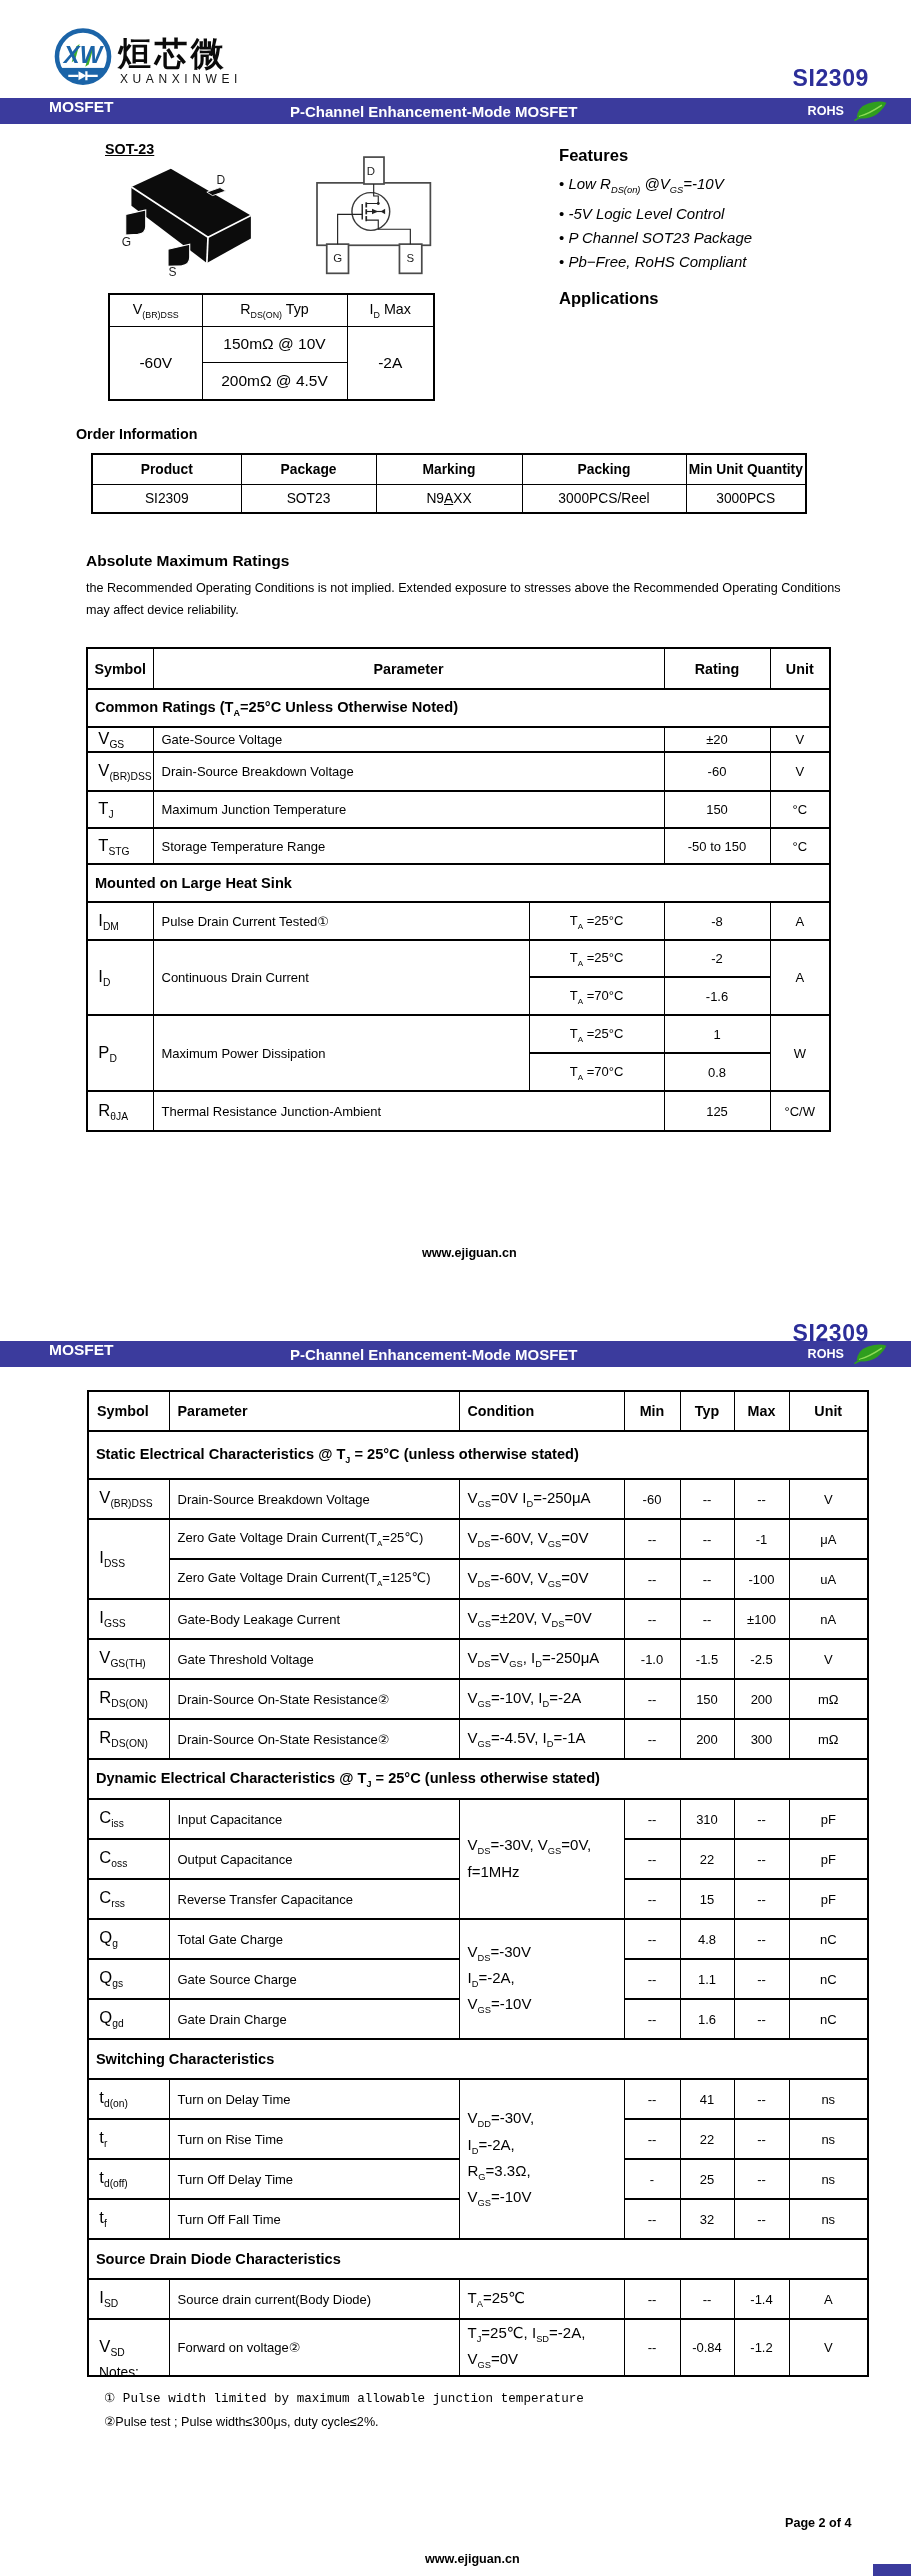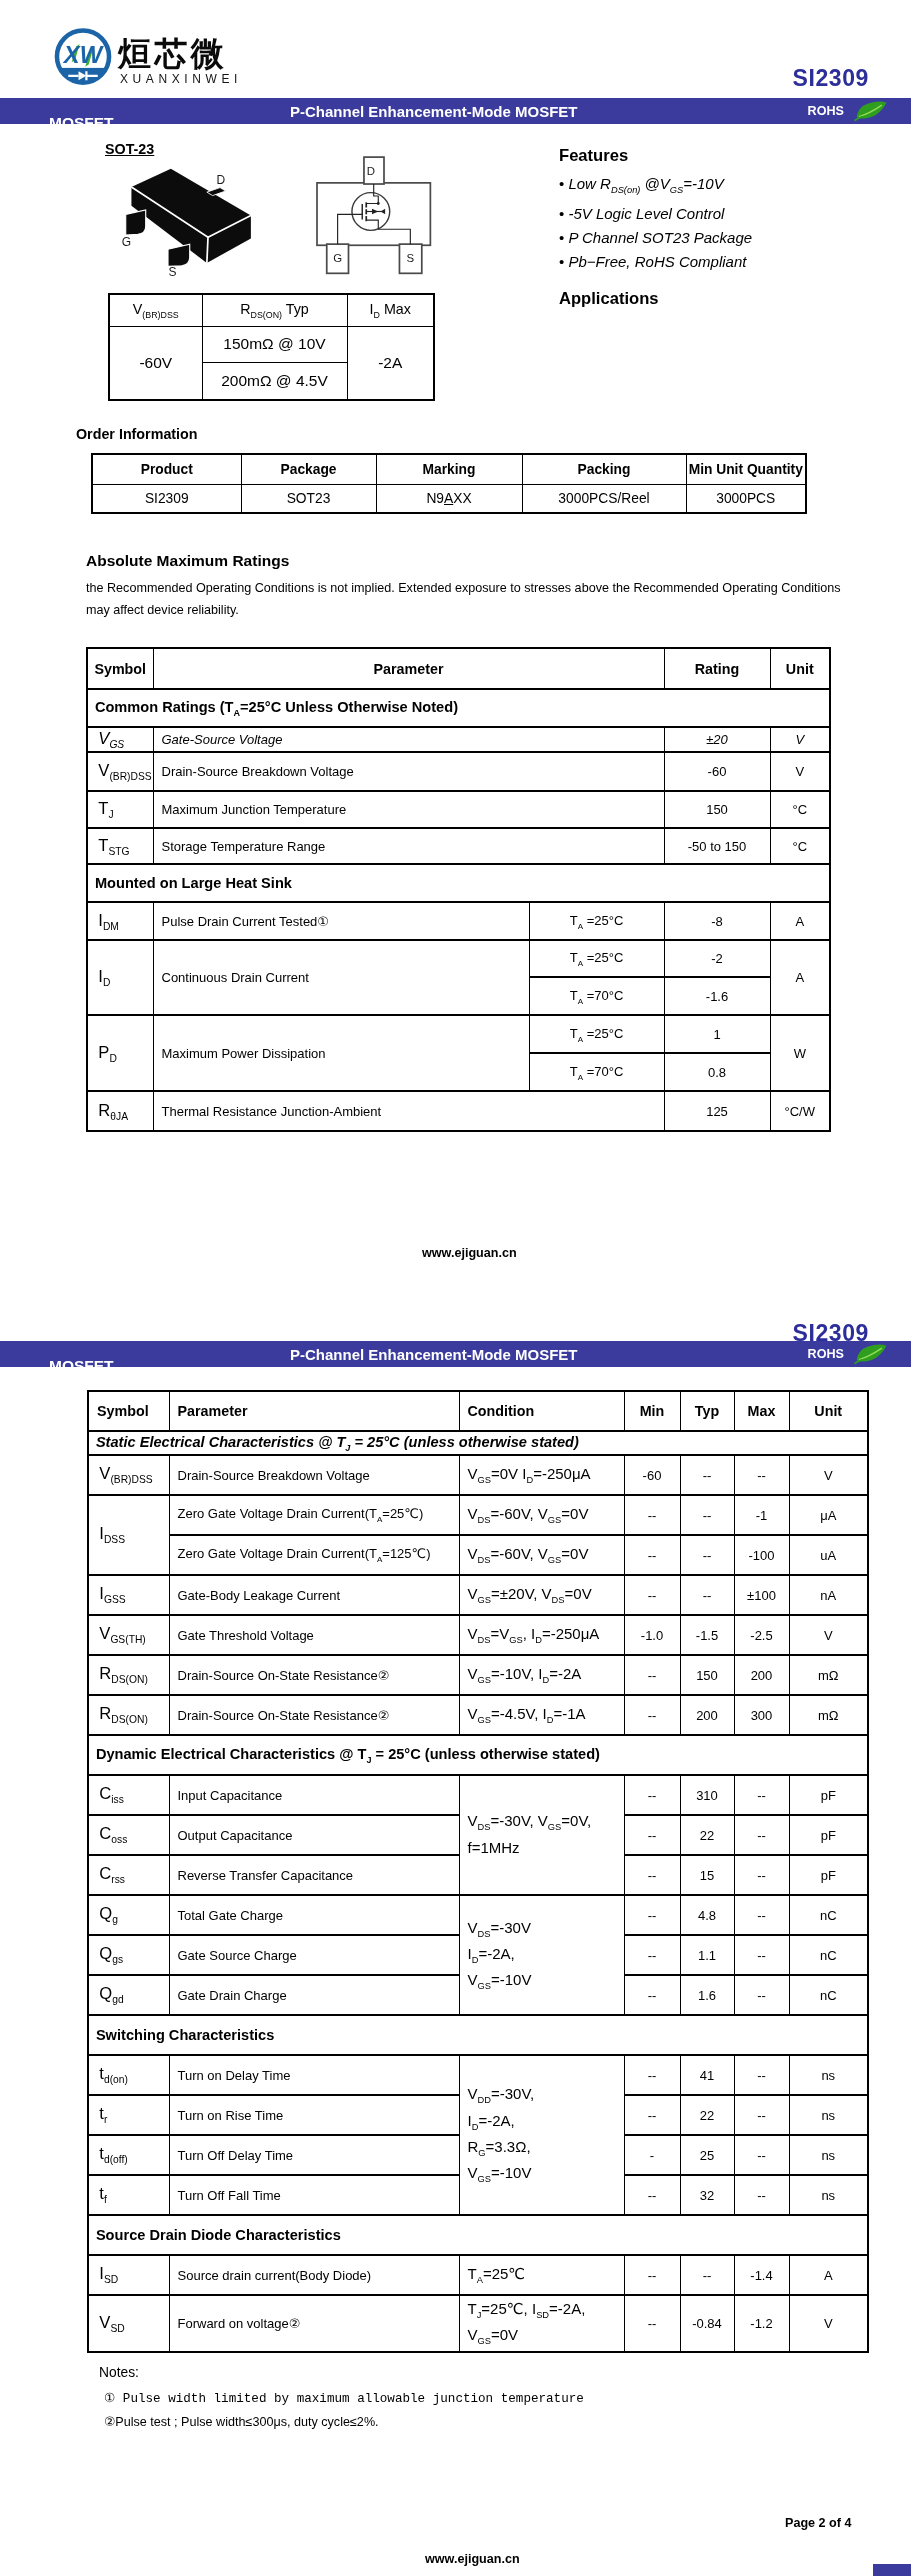--- a/index.html
+++ b/index.html
@@ -9,21 +9,21 @@
     -webkit-font-smoothing:antialiased;
   }
   .page{position:absolute;left:0;width:911px;overflow:hidden;}
   #page1{top:0;height:1288px;}
   #page2{top:1288px;height:1288px;}
   .abs{position:absolute;}
 
   
   .part-number{font-size:23px;font-weight:bold;color:#2c2e99;letter-spacing:0.6px;}
   .banner{position:absolute;left:0;width:911px;height:26px;background:#3b3b9d;color:#fff;}
-  .banner .b-left{position:absolute;left:49px;top:16px;font-size:15.5px;font-weight:bold;}
+  .banner .b-left{position:absolute;left:49px;top:0;font-size:15.5px;font-weight:bold;}
   .banner .b-center{position:absolute;left:290px;top:5.2px;font-size:15px;font-weight:bold;}
   .banner .b-rohs{position:absolute;right:67px;top:6.3px;font-size:12.6px;font-weight:bold;}
   .banner .leafwrap{position:absolute;right:22px;top:1.7px;}
 
   .logo-cn{font-size:33px;font-weight:bold;letter-spacing:3.4px;color:#0a0a0a;}
   .logo-en{font-size:12px;letter-spacing:4.6px;color:#141414;}
 
   
   .h-underline{font-size:14.3px;font-weight:bold;text-decoration:underline;}
   .blk-title{font-size:16.6px;font-weight:bold;}
@@ -231,21 +231,21 @@
     <tbody>
         <tr style="height:41px;">
       <th>Symbol</th>
       <th colspan="2">Parameter</th>
       <th>Rating</th>
       <th>Unit</th>
     </tr>
     <tr style="height:38px;">
       <td colspan="5" class="sec-cell">Common Ratings (T<sub>A</sub>=25°C Unless Otherwise Noted)</td>
     </tr>
-    <tr style="height:24px;font-style:italic;">
+    <tr style="height:24px;">
       <td class="sym-cell">V<sub>GS</sub></td>
       <td colspan="2" class="param-cell">Gate-Source Voltage</td>
       <td class="num-cell">±20</td>
       <td class="num-cell">V</td>
     </tr>
     <tr style="height:39px;">
       <td class="sym-cell">V<sub>(BR)DSS</sub></td>
       <td colspan="2" class="param-cell">Drain-Source Breakdown Voltage</td>
       <td class="num-cell">-60</td>
       <td class="num-cell">V</td>
@@ -337,21 +337,21 @@
     <tbody>
         <tr style="height:40px;">
       <th class="hleft">Symbol</th>
       <th class="hleft">Parameter</th>
       <th class="hleft">Condition</th>
       <th>Min</th>
       <th>Typ</th>
       <th>Max</th>
       <th>Unit</th>
     </tr>
-    <tr style="height:24px;font-style:italic;">
+    <tr style="height:48px;">
       <td colspan="7" class="sec-cell">Static Electrical Characteristics @ T<sub>J</sub> = 25°C (unless otherwise stated)</td>
     </tr>
     <tr style="height:40px;">
       <td class="sym-cell">V<sub>(BR)DSS</sub></td>
       <td class="param-cell">Drain-Source Breakdown Voltage</td>
       <td class="cond-cell">V<sub>GS</sub>=0V I<sub>D</sub>=-250μA</td>
       <td class="num-cell">-60</td>
       <td class="num-cell">--</td>
       <td class="num-cell">--</td>
       <td class="num-cell">V</td>

